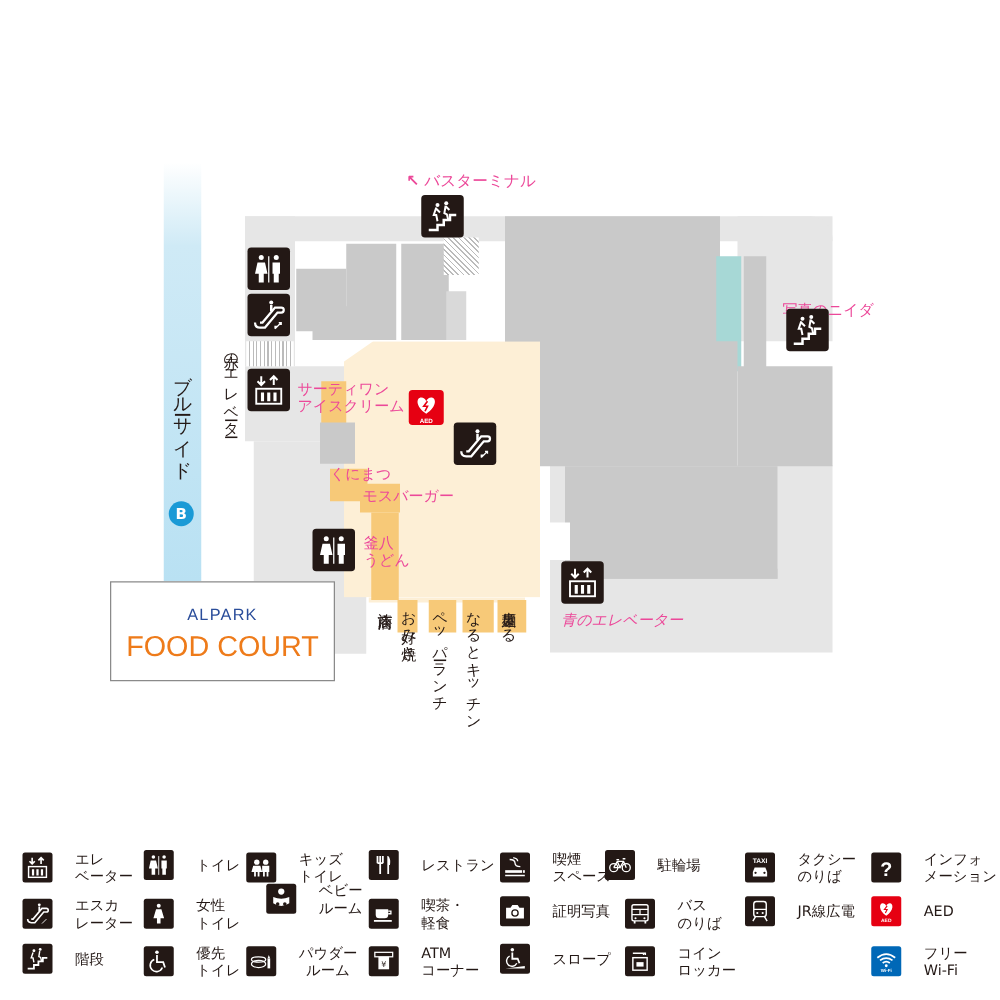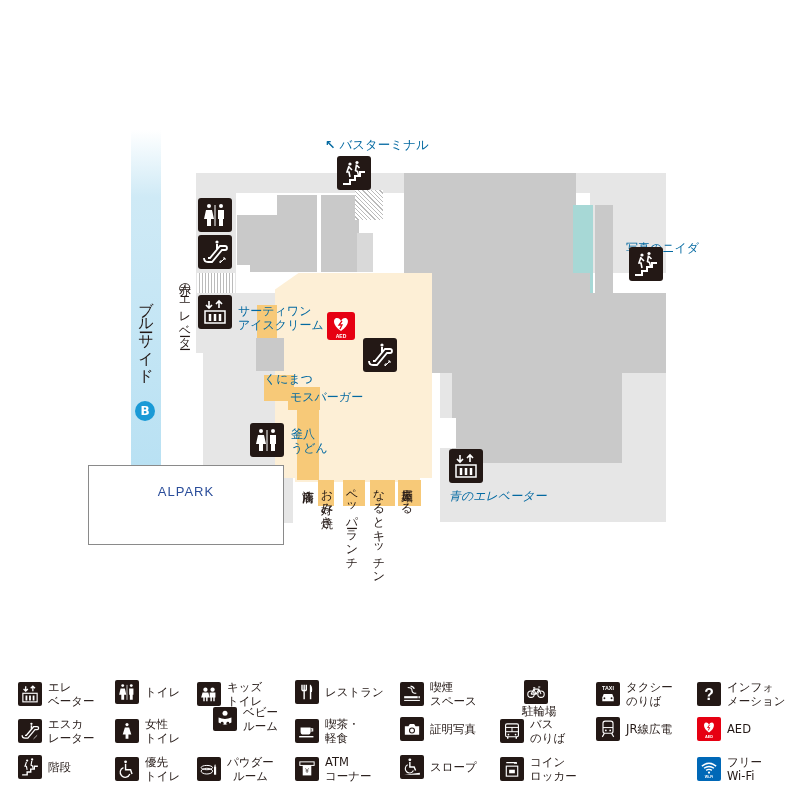--- a/index.html
+++ b/index.html
@@ -7,35 +7,35 @@
          font-family: "DejaVu Sans", "Liberation Sans", sans-serif; color: #231815; }
   .abs { position: absolute; }
   .floor { background: #e6e6e6; }
   .shop { background: #c9c9c9; }
   .food { background: #fdefd6; }
   .fshop { background: #f7c978; }
   .nida { background: #a7d8d6; }
   .icon { position: absolute; width: 34px; height: 34px; background: #231815; border-radius: 3px;
           display: flex; align-items: center; justify-content: center; }
   .icon svg { width: 28px; height: 28px; }
-  .lbl { position: absolute; font-size: 12px; line-height: 14px; white-space: nowrap; color: #0369a1; }
+  .lbl { position: absolute; font-size: 12px; line-height: 14px; white-space: nowrap; color: #ec4899; }
   .vlbl { position: absolute; writing-mode: vertical-rl; font-size: 12px; line-height: 14px; letter-spacing: 0px; color: #231815; }
   .blueside { position: absolute; left: 131px; top: 130px; width: 30px; height: 335px;
               background: linear-gradient(to bottom, #ffffff 0%, #cfeaf6 20%, #b9e1f3 100%); }
   .bs-text { position: absolute; left: 137px; top: 290px; writing-mode: vertical-rl; font-size: 15px; line-height: 18px; color: #231815; }
   .bs-badge { position: absolute; left: 135px; top: 401px; width: 20px; height: 20px; border-radius: 50%;
               background: #1a9ad6; color: #fff; font-size: 12px; font-weight: bold; text-align: center; line-height: 20px; }
-  .logo { position: absolute; left: 88px; top: 465px; width: 196px; height: 80px; background: #fff; border: 1px solid #8a8a8a; }
+  .logo { position: absolute; left: 88px; top: 465px; width: 180px; height: 80px; background: #fff; border: 1px solid #8a8a8a; }
   .logo .alpark { position: absolute; top: 18px; left: 0; width: 100%; text-align: center; color: #2a4d9a; font-size: 13px; letter-spacing: 1px; font-family: "Liberation Sans", sans-serif; }
   .logo .fc { position: absolute; top: 38px; left: 0; width: 100%; text-align: center; color: #ee7b1a; font-size: 23px; font-family: "Liberation Sans", sans-serif; }
   
   .leg { position: absolute; display: flex; align-items: center; }
   .leg .li { width: 24px; height: 24px; background: #231815; border-radius: 2px; display: flex; align-items: center; justify-content: center; flex-shrink: 0; }
   .leg .li svg { width: 20px; height: 20px; }
-  .leg .lt { margin-left: 6px; font-size: 11.5px; line-height: 14px; white-space: pre-line; color: #231815; }
+  .leg .lt { margin-left: 18px; font-size: 11.5px; line-height: 14px; white-space: pre-line; color: #231815; }
   .hatch { background: repeating-linear-gradient(90deg, #fff 0 2px, #bbb 2px 3px); }
   .hatch-d { background: repeating-linear-gradient(45deg, #fff 0 2px, #bbb 2px 3px); }
 </style>
 </head>
 <body>
 
 <div>
 
   <div class="blueside"></div>
   <div class="bs-text">ブルーサイド</div>
@@ -167,20 +167,21 @@
         <path d="M3 24h6v-4h5v-4h5v-4h6v2h-4v4h-5v4h-5v4H3z" fill="#fff"></path>
         <circle cx="10" cy="5" r="1.6" fill="#fff"></circle>
         <path d="M9 7l-2 6 2 0 1 5M9 8l3 3" stroke="#fff" stroke-width="1.6" fill="none"></path>
         <circle cx="17" cy="3.5" r="1.6" fill="#fff"></circle>
         <path d="M16.5 5.5l-1 6 2 1 1 4M16.5 6l3 3" stroke="#fff" stroke-width="1.6" fill="none"></path>
       </svg>
   </div>
 
   <div class="logo">
     <div class="alpark">ALPARK</div>
+    <div class="fc">FOOD COURT</div>
   </div>
 </div>
 
 <div>
 
   <div class="leg" style="left:18px;top:680px;">
     <div class="li">
         <svg viewBox="0 0 28 28">
           <path d="M8 3v7M5 7l3 3 3-3M18 10V3M15 6l3-3 3 3" stroke="#fff" stroke-width="1.8" fill="none"></path>
           <rect x="4" y="13" width="20" height="12" stroke="#fff" stroke-width="1.6" fill="none"></rect>
@@ -228,21 +229,21 @@
         <svg viewBox="0 0 28 28">
           <rect x="3" y="17" width="19" height="3" fill="#fff"></rect>
           <rect x="23" y="17" width="2" height="3" fill="#fff"></rect>
           <path d="M3 23h22" stroke="#fff" stroke-width="1.5"></path>
           <path d="M8 5q6 0 6 4t6 4M12 3q5 1 5 4" stroke="#fff" stroke-width="1.5" fill="none"></path>
         </svg>
       </div>
     <div class="lt">喫煙
 スペース</div>
   </div>
-  <div class="leg" style="left:516px;top:680px;flex-direction:column;">
+  <div class="leg" style="left:484px;top:680px;">
     <div class="li">
         <svg viewBox="0 0 28 28">
           <circle cx="7" cy="17" r="4.5" stroke="#fff" stroke-width="1.5" fill="none"></circle>
           <circle cx="21" cy="17" r="4.5" stroke="#fff" stroke-width="1.5" fill="none"></circle>
           <path d="M7 17l4-7h7l3 7M11 10l3 7h-7M14 17l4-7M10 8h3M17 7h3" stroke="#fff" stroke-width="1.5" fill="none"></path>
         </svg>
       </div>
     <div class="lt">駐輪場</div>
   </div>
   <div class="leg" style="left:596px;top:680px;">

